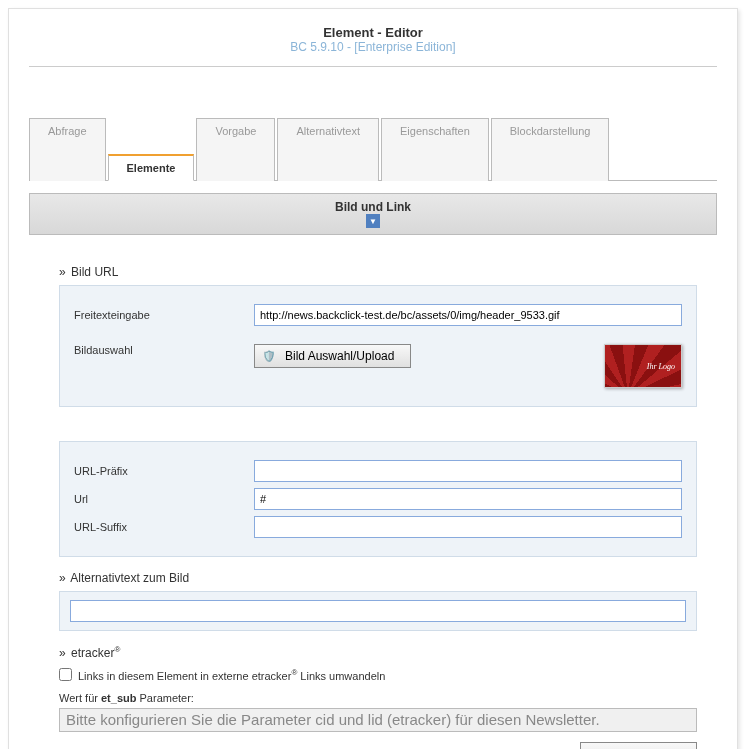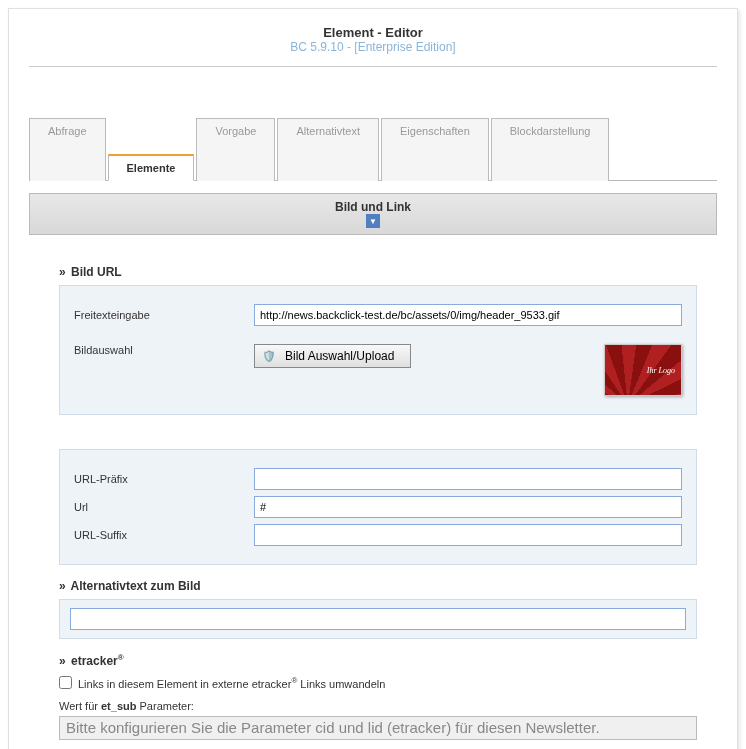--- a/index.html
+++ b/index.html
@@ -7,30 +7,30 @@
 .panel { width: 730px; border: 1px solid #e0e0e0; padding: 16px 20px 20px; background: #fff; box-shadow: 2px 2px 4px rgba(0,0,0,0.1); }
 .header { display: flex; justify-content: space-between; align-items: center; padding-bottom: 12px; border-bottom: 1px solid #ccc; margin-bottom: 50px; flex-direction: column; }
 .title { font-weight: bold; font-size: 13px; color: #333; }
 .version { color: #8bb5d8; font-size: 12px; }
 .tabs { display: flex; border-bottom: 1px solid #bbb; }
 .tab { padding: 6px 18px; border: 1px solid #bbb; border-bottom: none; margin-right: 2px; background: #f5f5f5; color: #999; cursor: pointer; font-size: 11px; position: relative; bottom: -1px; }
 .tab.active { background: #fff; border-top: 2px solid #f0a030; color: #333; font-weight: bold; border-bottom: 1px solid #fff; margin-top: 36px; }
 .section-header { background: linear-gradient(#e8e8e8,#d8d8d8); border: 1px solid #bbb; padding: 6px 10px; font-weight: bold; font-size: 12px; display: flex; justify-content: space-between; align-items: center; margin-top: 12px; flex-direction: column; }
 .collapse-btn { width: 14px; height: 14px; background: #5080c0; color: #fff; display: flex; align-items: center; justify-content: center; font-size: 8px; cursor: pointer; }
 .content { padding: 20px 20px 10px 30px; }
-.subhead { font-weight: bold; font-size: 12px; margin: 10px 0 6px; }
+.subhead { font-weight: normal; font-size: 12px; margin: 10px 0 6px; }
 .subhead .raquo { margin-right: 2px; }
 .field-block { background: #eef3f8; border: 1px solid #d0dce8; padding: 12px 14px; margin-bottom: 14px; }
 .row { display: flex; align-items: center; margin: 6px 0; }
 .label { width: 180px; font-size: 11px; }
 .input { flex: 1; border: 1px solid #88aadd; padding: 3px 5px; font-size: 11px; height: 22px; }
 .input-full { width: 100%; border: 1px solid #88aadd; padding: 3px 5px; font-size: 11px; height: 22px; }
 .btn { display: inline-flex; align-items: center; gap: 8px; background: linear-gradient(#f8f8f8,#e0e0e0); border: 1px solid #888; padding: 3px 16px 3px 6px; font-size: 12px; cursor: pointer; }
 .btn-icon { width: 16px; height: 16px; display: flex; align-items: center; justify-content: center; font-size: 11px; }
-.thumb { width: 78px; height: 52px; background: #a01515; border: 1px solid #ccc; box-shadow: 1px 1px 3px rgba(0,0,0,0.3); position: relative; overflow: hidden; display: flex; align-items: center; justify-content: flex-end; padding-right: 6px; }
+.thumb { width: 78px; height: 44px; background: #a01515; border: 1px solid #ccc; box-shadow: 1px 1px 3px rgba(0,0,0,0.3); position: relative; overflow: hidden; display: flex; align-items: center; justify-content: flex-end; padding-right: 6px; }
 .thumb-rays { position: absolute; inset: 0; background: repeating-conic-gradient(from 200deg at 30% 120%, #8a1010 0deg 14deg, #b02020 14deg 28deg); }
 .thumb-text { position: relative; color: #fff; font-size: 8px; font-style: italic; font-family: Georgia, serif; }
 .img-row { display: flex; align-items: flex-start; justify-content: space-between; }
 .checkbox-row { display: flex; align-items: center; gap: 6px; margin: 8px 0 10px; font-size: 11px; }
 .param-row { font-size: 11px; margin-bottom: 4px; }
 .param-input { width: 100%; border: 1px solid #bbb; background: #f0f0f0; color: #888; padding: 4px 6px; font-size: 15px; height: 24px; }
 .footer { display: flex; justify-content: flex-end; margin-top: 10px; }
 .preview-btn { display: inline-flex; align-items: center; gap: 10px; background: linear-gradient(#f8f8f8,#e0e0e0); border: 1px solid #888; padding: 5px 20px; font-size: 12px; font-weight: bold; cursor: pointer; }
 .eye-icon { font-size: 13px; }
 sup { font-size: 8px; }

